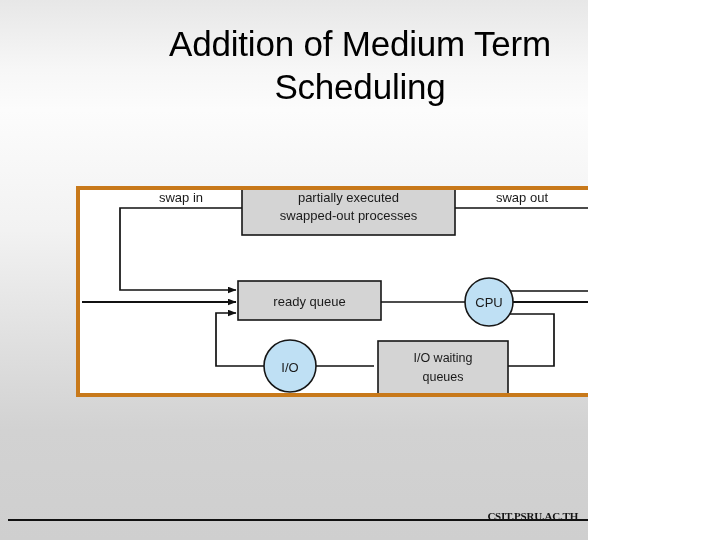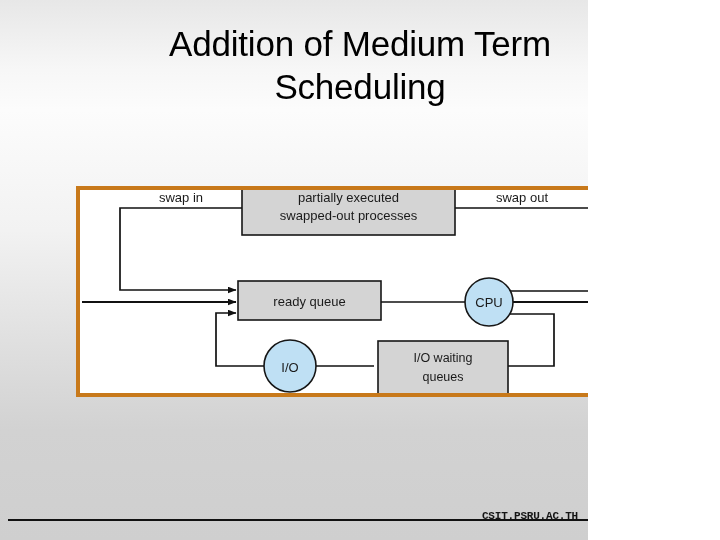--- a/index.html
+++ b/index.html
@@ -99,21 +99,21 @@
     left: 8px;
     top: 519px;
     width: 622px;
     height: 2px;
     background: #111111;
   }
   #footer-text {
     position: absolute;
     right: 10px;
     top: 510px;
-    font-family: Liberation Mono, monospace;
+    font-family: Liberation Serif, serif;
     font-size: 11px;
     font-weight: bold;
     letter-spacing: -0.2px;
     color: #151515;
     white-space: nowrap;
   }
 </style>
 </head>
 <body>
 

